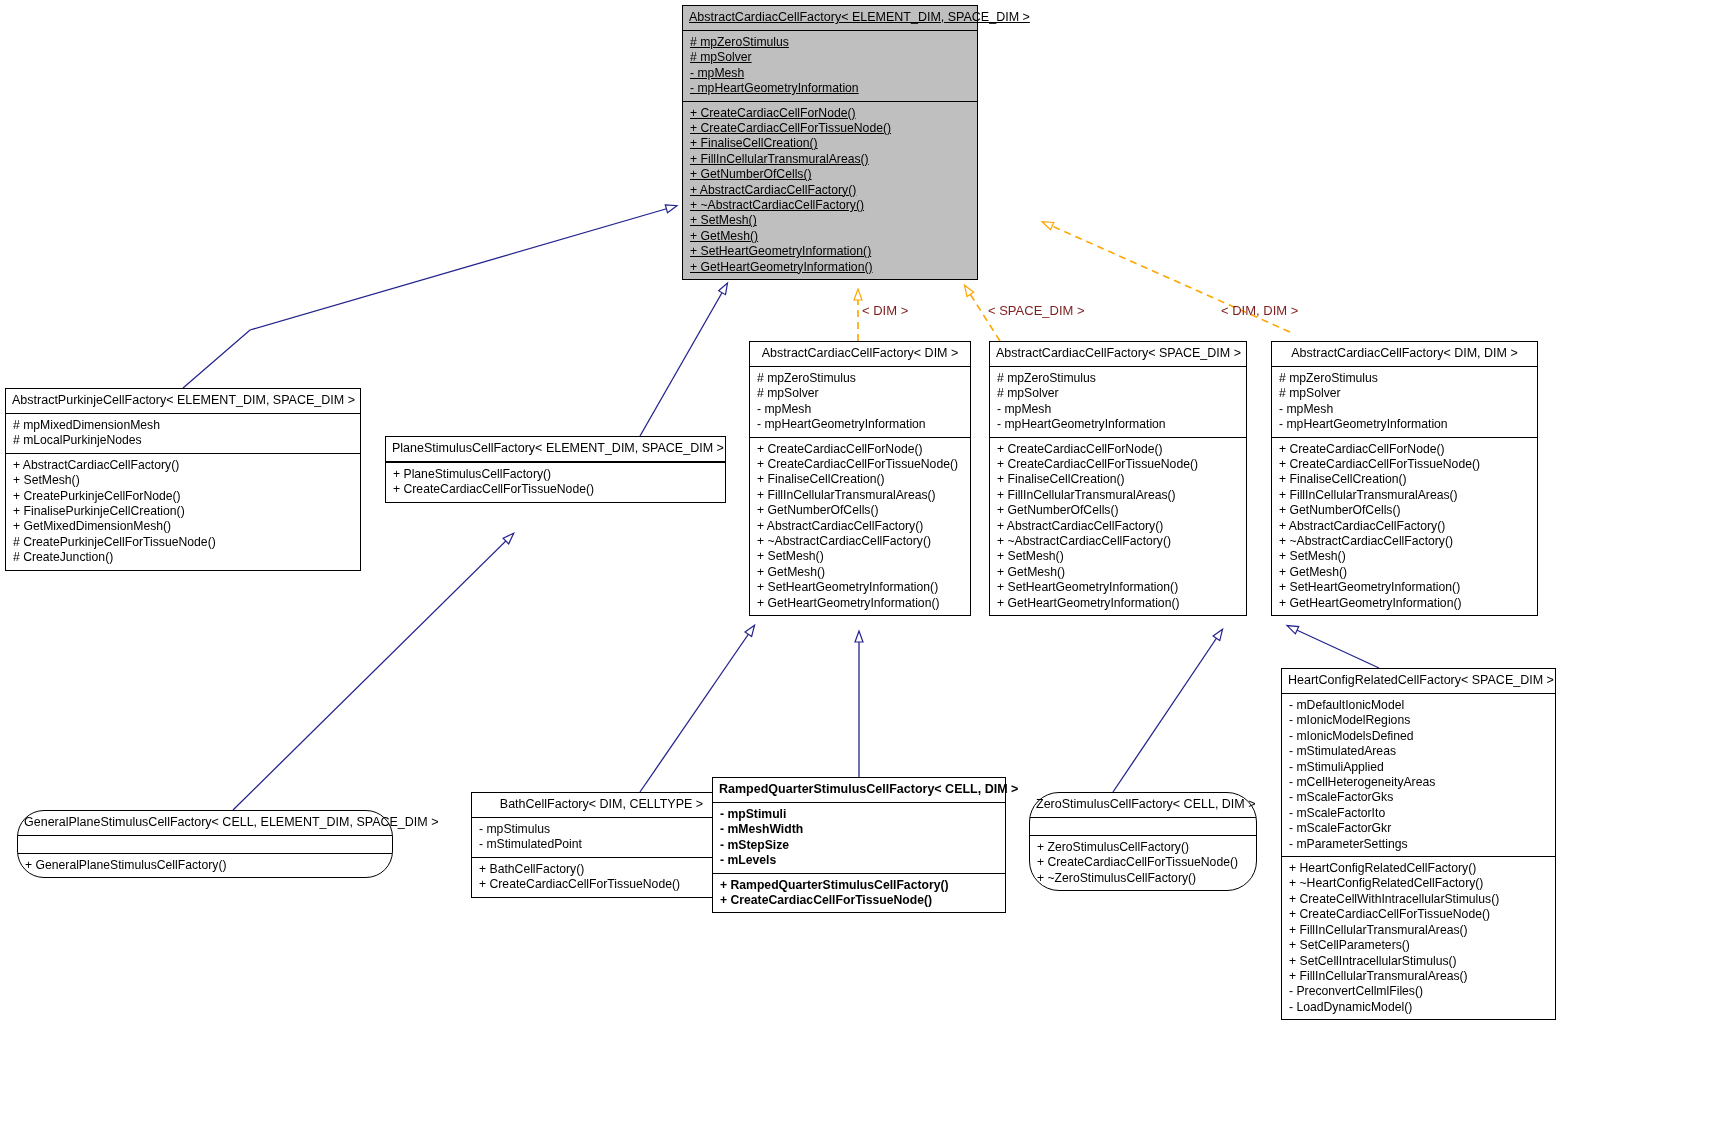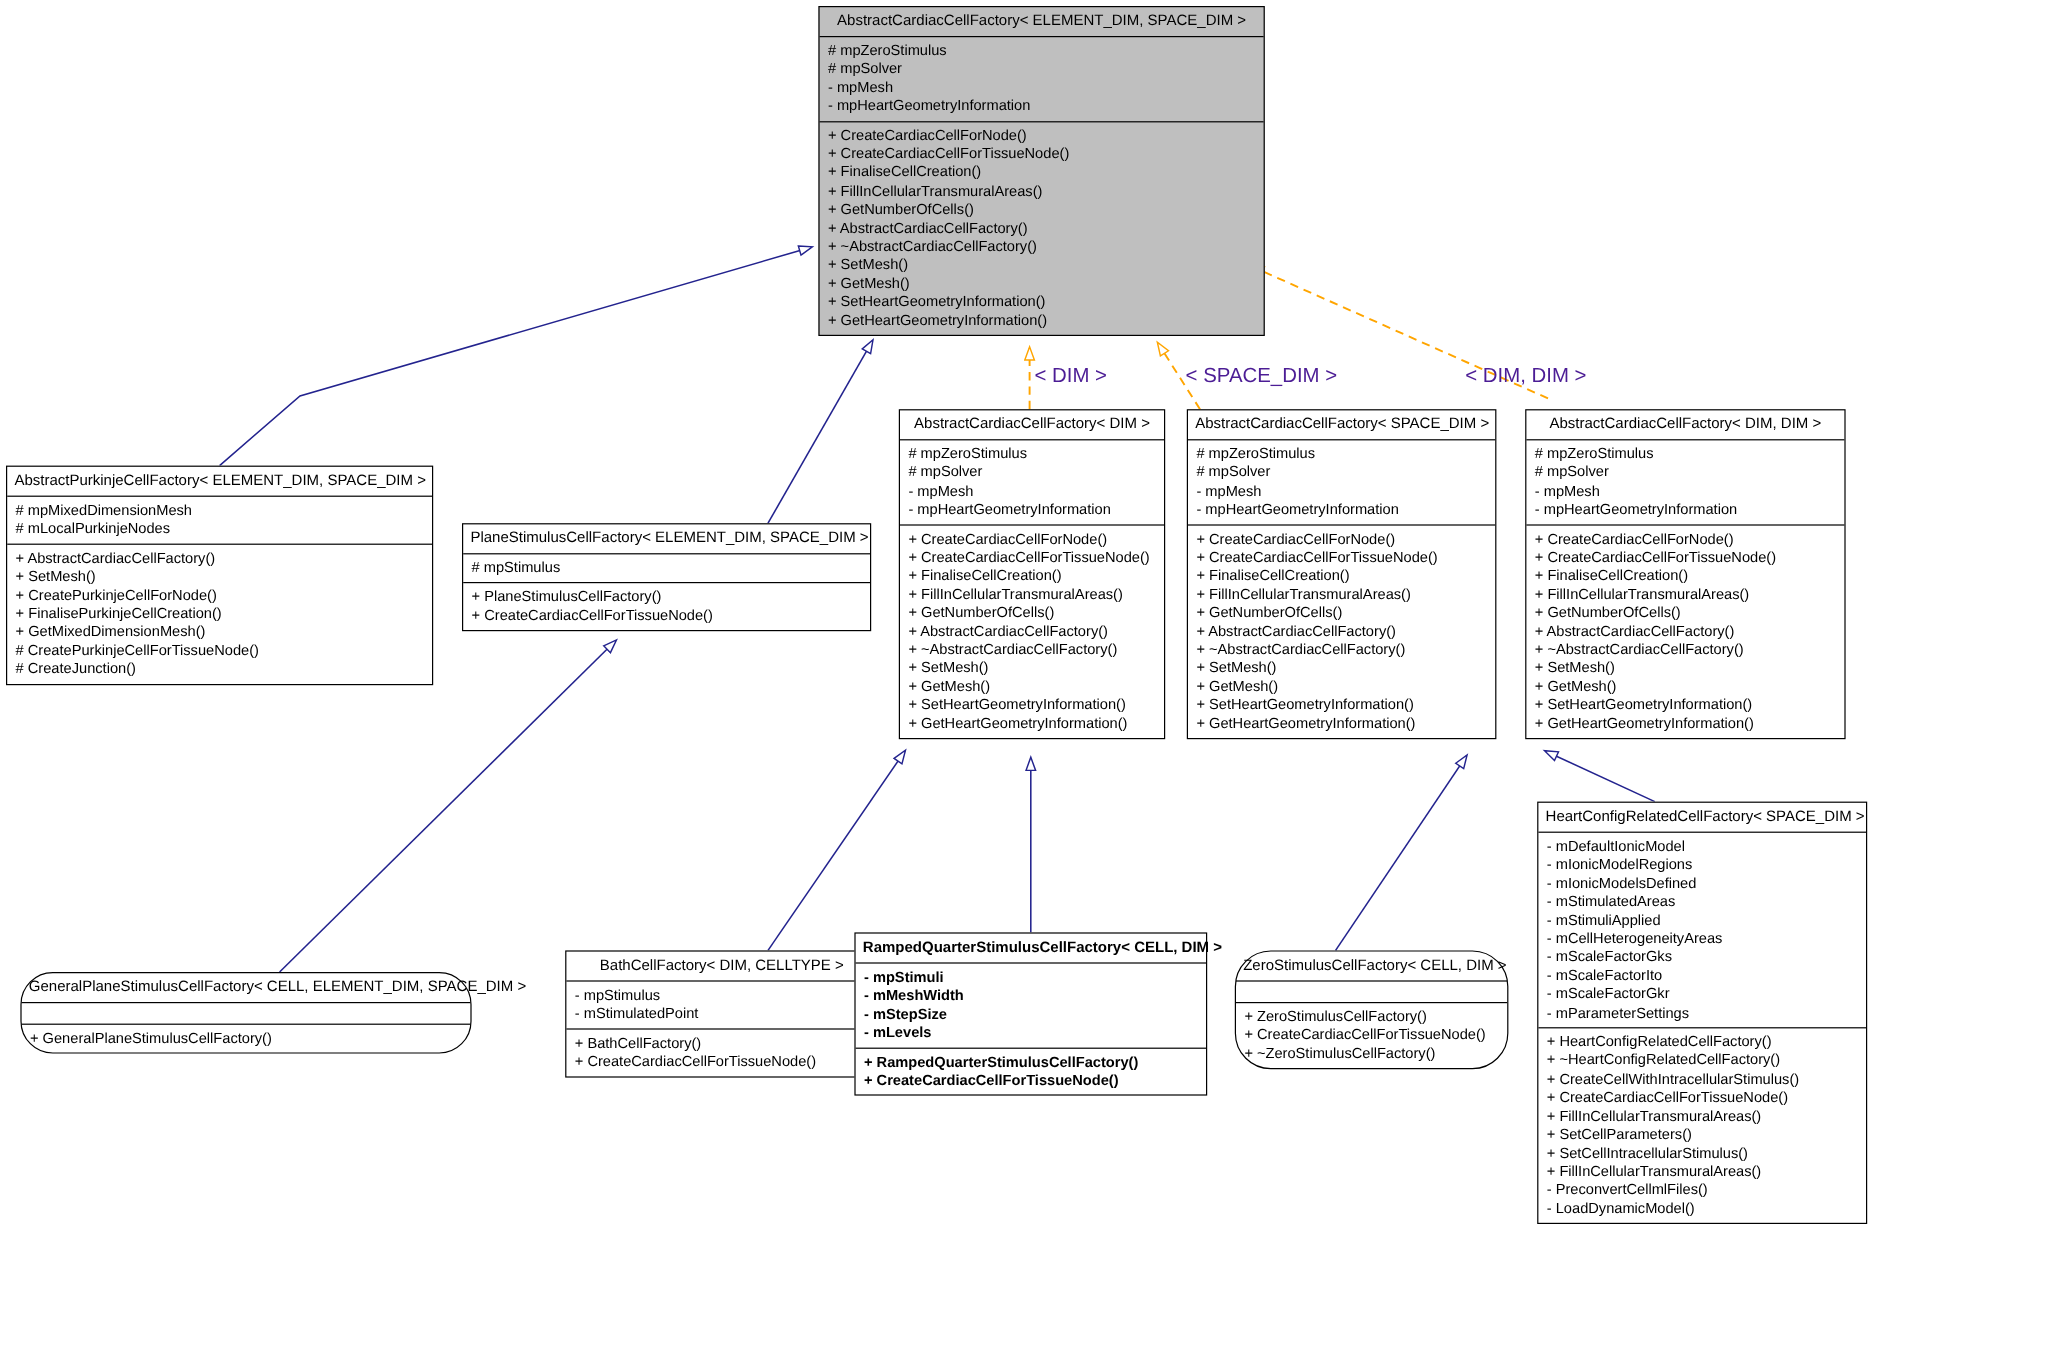--- a/index.html
+++ b/index.html
@@ -8,21 +8,21 @@
   svg.edges{position:absolute;left:0;top:0;width:1711px;height:1125px;pointer-events:none;}
 
   .uml-box{position:absolute;box-sizing:border-box;border:1px solid #000000;background:#ffffff;}
   .uml-box.base{background:#bfbfbf;}
   .uml-title{font-size:12.5px;line-height:15px;text-align:center;padding:4px 6px 5px 6px;white-space:nowrap;color:#000;}
   .uml-sep{border-top:1px solid #000;height:0;font-size:0;line-height:0;}
   .uml-sec{padding:4px 5px 4px 7px;}
   .uml-sec.empty{height:13px;padding:2px 5px;}
   .uml-row{font-size:12.2px;line-height:15.4px;white-space:nowrap;color:#000;}
 
-  .edge-label{position:absolute;font-size:17px;color:#4c1d95;white-space:nowrap;background:transparent;}
+  .edge-label{position:absolute;font-size:13px;color:#7f1d1d;white-space:nowrap;background:transparent;}
 </style>
 </head>
 <body>
 
 <div id="canvas">
   <svg class="edges" viewBox="0 0 1711 1125">
     <defs>
       <marker id="hollowArrow" markerWidth="14" markerHeight="14" refX="11" refY="5" orient="auto" markerUnits="userSpaceOnUse">
         <path d="M1,1 L12,5 L1,9 z" fill="#ffffff" stroke="#23238e" stroke-width="1.2"></path>
       </marker>
@@ -44,21 +44,21 @@
     <path d="M 233 810 L 513 534" fill="none" stroke="#23238e" stroke-width="1.3" marker-end="url(#hollowArrow)"></path>
 
     <path d="M 640 792 L 754 626" fill="none" stroke="#23238e" stroke-width="1.3" marker-end="url(#hollowArrow)"></path>
 
     <path d="M 859 777 L 859 632" fill="none" stroke="#23238e" stroke-width="1.3" marker-end="url(#hollowArrow)"></path>
 
     <path d="M 1113 792 L 1222 630" fill="none" stroke="#23238e" stroke-width="1.3" marker-end="url(#hollowArrow)"></path>
 
     <path d="M 1379 668 L 1288 626" fill="none" stroke="#23238e" stroke-width="1.3" marker-end="url(#hollowArrow)"></path>
   </svg>
-<div class="uml-box base" style="left: 682px; top: 5px; width: 372px;">
+<div class="uml-box base" style="left: 682px; top: 5px; width: 296px; text-decoration: underline;">
       <div class="uml-title">AbstractCardiacCellFactory&lt; ELEMENT_DIM, SPACE_DIM &gt;</div>
       <div class="uml-sep"></div>
       <div class="uml-sec">
         <div class="uml-row"># mpZeroStimulus</div>
         <div class="uml-row"># mpSolver</div>
         <div class="uml-row">- mpMesh</div>
         <div class="uml-row">- mpHeartGeometryInformation</div>
       </div>
       <div class="uml-sep"></div>
       <div class="uml-sec">
@@ -89,23 +89,20 @@
         <div class="uml-row">+ CreatePurkinjeCellForNode()</div>
         <div class="uml-row">+ FinalisePurkinjeCellCreation()</div>
         <div class="uml-row">+ GetMixedDimensionMesh()</div>
         <div class="uml-row"># CreatePurkinjeCellForTissueNode()</div>
         <div class="uml-row"># CreateJunction()</div>
       </div>
     </div>
     <div class="uml-box" style="left: 385px; top: 436px; width: 341px;">
       <div class="uml-title">PlaneStimulusCellFactory&lt; ELEMENT_DIM, SPACE_DIM &gt;</div>
       <div class="uml-sep"></div>
-      <div class="uml-sec">
-        <div class="uml-row"># mpStimulus</div>
-      </div>
       <div class="uml-sep"></div>
       <div class="uml-sec">
         <div class="uml-row">+ PlaneStimulusCellFactory()</div>
         <div class="uml-row">+ CreateCardiacCellForTissueNode()</div>
       </div>
     </div>
     <div class="uml-box" style="left: 749px; top: 341px; width: 222px;">
       <div class="uml-title">AbstractCardiacCellFactory&lt; DIM &gt;</div>
       <div class="uml-sep"></div>
       <div class="uml-sec">

